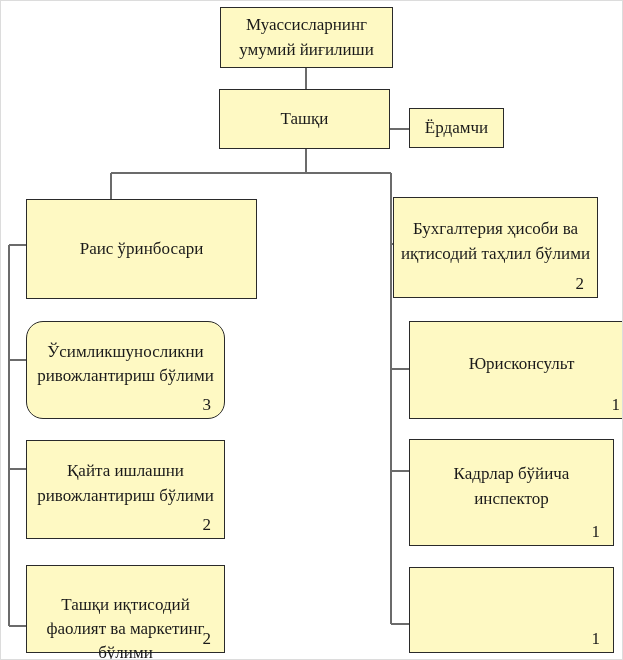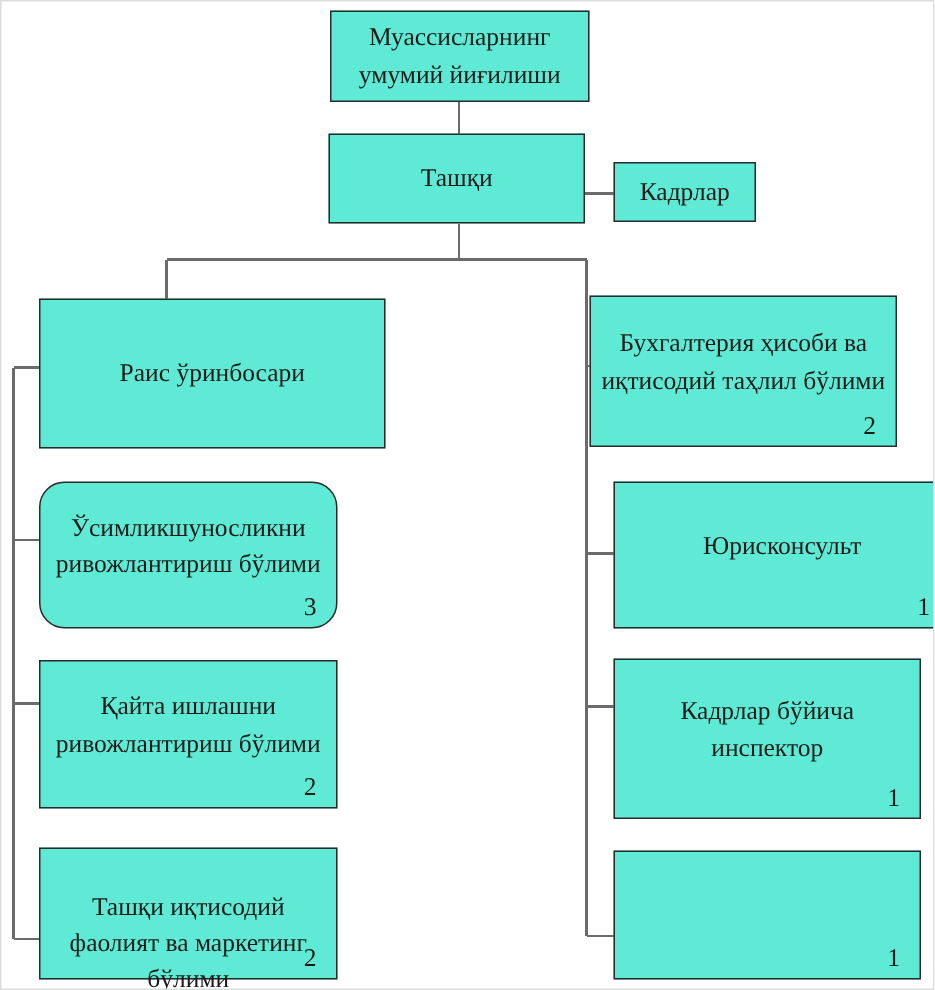--- a/index.html
+++ b/index.html
@@ -29,21 +29,21 @@
   .wires path {
     stroke: var(--line, #666666);
     stroke-width: 1.4;
     fill: none;
     shape-rendering: crispEdges;
   }
   .box {
     position: absolute;
     box-sizing: border-box;
     border: 1.5px solid var(--border, #2a2a2a);
-    background: #5eead4;
+    background: #fef9c3;
     display: flex;
     align-items: center;
     justify-content: center;
     text-align: center;
     font-size: 17px;
     line-height: 1.42;
   }
   .label {
     display: block;
     padding: 0 6px;
@@ -89,21 +89,21 @@
 
   <div class="box b-top">
     <span class="label">Муассисларнинг умумий йиғилиши</span>
   </div>
 
   <div class="box b-rais">
     <span class="label">Ташқи</span>
   </div>
 
   <div class="box b-assist">
-    <span class="label">Кадрлар</span>
+    <span class="label">Ёрдамчи</span>
   </div>
 
   <div class="box b-l1">
     <span class="label">Раис ўринбосари</span>
   </div>
 
   <div class="box b-l2 has-count">
     <span class="label">Ўсимликшуносликни ривожлантириш бўлими</span>
     <span class="count">3</span>
   </div>

